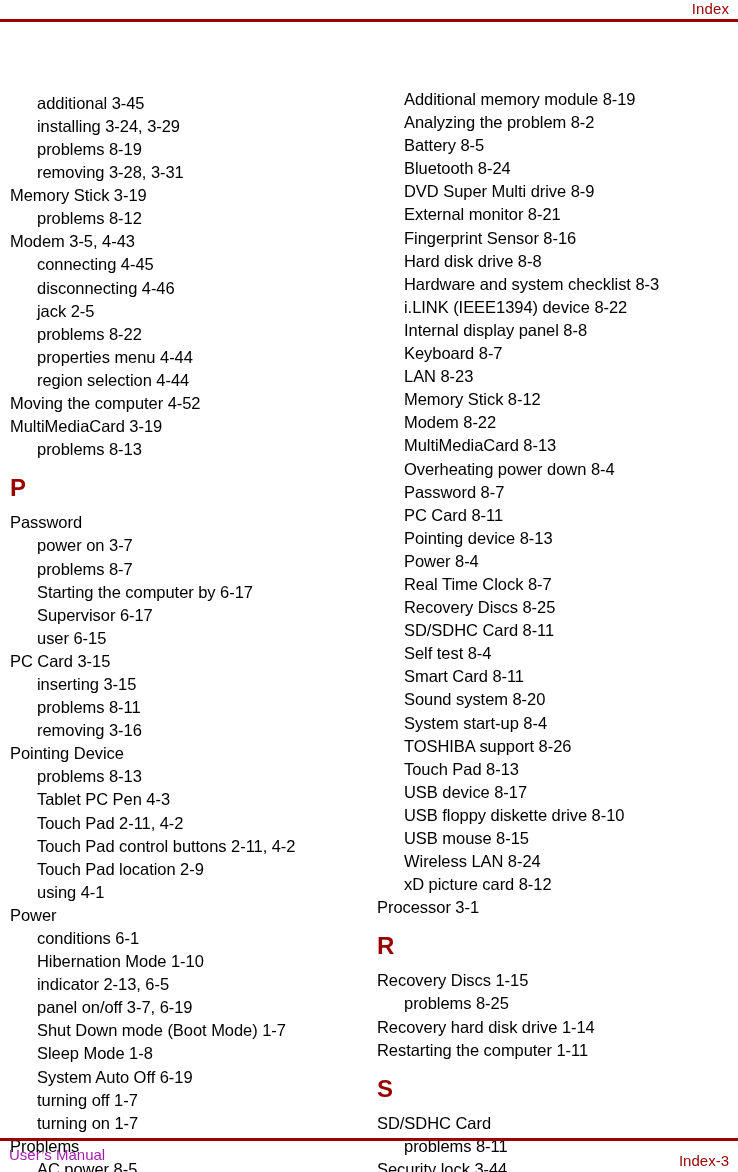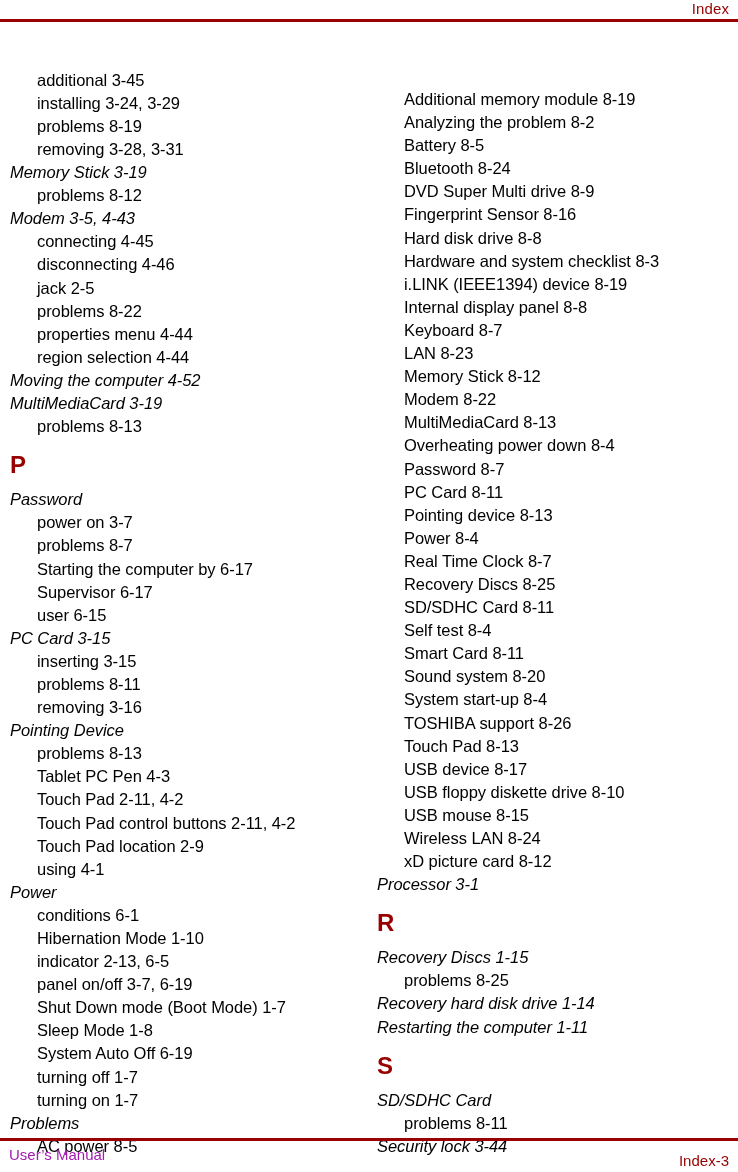--- a/index.html
+++ b/index.html
@@ -65,21 +65,21 @@
   .column-right { padding-left: 8px;   padding-right: 6px; margin-top: 44px; }
 
   
   .entry {
     font-size: 16.5px;
     line-height: 23.1px;
     color: #000000;
     white-space: nowrap;
     letter-spacing: -0.05px;
   }
-  .entry.level-0 { padding-left: 0; font-style: italic; }
+  .entry.level-0 { padding-left: 0; }
   .entry.level-1 { padding-left: 27px; }
 
   
   .section-heading {
     font-size: 24px;
     line-height: 26px;
     font-weight: bold;
     color: #990000;
     margin-top: 14px;
     margin-bottom: 10px;
@@ -179,24 +179,25 @@
         <div class="entry level-1">turning on 1-7</div>
         <div class="entry level-0">Problems</div>
         <div class="entry level-1">AC power 8-5</div>
       </div>
     <div class="column column-right">
         <div class="entry level-1">Additional memory module 8-19</div>
         <div class="entry level-1">Analyzing the problem 8-2</div>
         <div class="entry level-1">Battery 8-5</div>
         <div class="entry level-1">Bluetooth 8-24</div>
         <div class="entry level-1">DVD Super Multi drive 8-9</div>
+        <div class="entry level-1">External monitor 8-21</div>
         <div class="entry level-1">Fingerprint Sensor 8-16</div>
         <div class="entry level-1">Hard disk drive 8-8</div>
         <div class="entry level-1">Hardware and system checklist 8-3</div>
-        <div class="entry level-1">i.LINK (IEEE1394) device 8-19</div>
+        <div class="entry level-1">i.LINK (IEEE1394) device 8-22</div>
         <div class="entry level-1">Internal display panel 8-8</div>
         <div class="entry level-1">Keyboard 8-7</div>
         <div class="entry level-1">LAN 8-23</div>
         <div class="entry level-1">Memory Stick 8-12</div>
         <div class="entry level-1">Modem 8-22</div>
         <div class="entry level-1">MultiMediaCard 8-13</div>
         <div class="entry level-1">Overheating power down 8-4</div>
         <div class="entry level-1">Password 8-7</div>
         <div class="entry level-1">PC Card 8-11</div>
         <div class="entry level-1">Pointing device 8-13</div>

